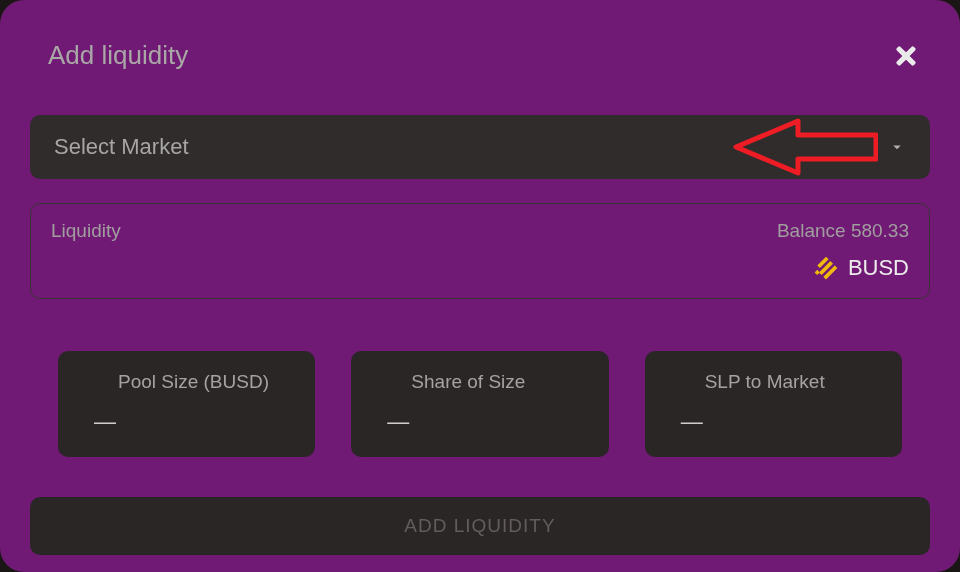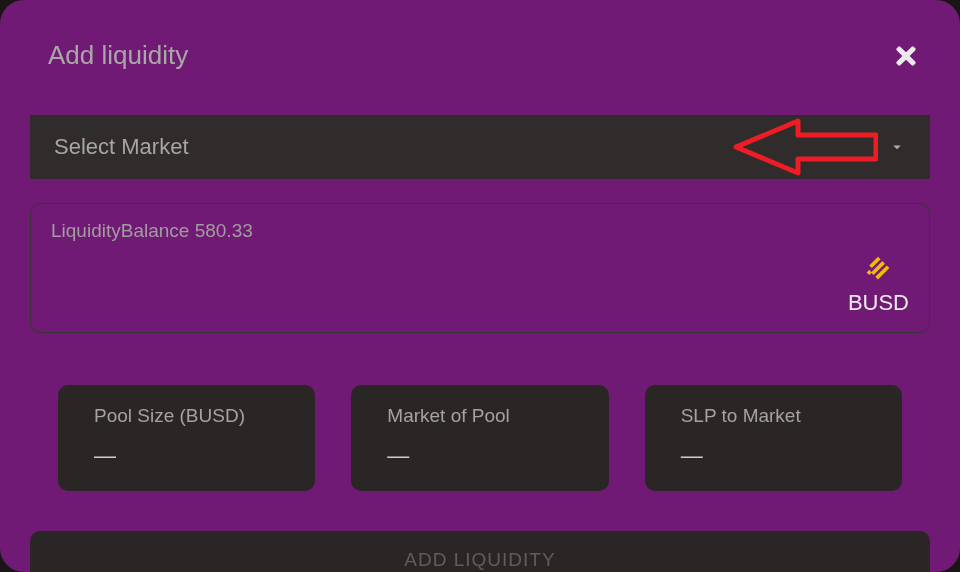--- a/index.html
+++ b/index.html
@@ -31,21 +31,21 @@
   .close {
     width: 28px; height: 28px;
     cursor: pointer;
     fill: #eaeaea;
   }
   .body {
     padding: 0 30px 0 30px;
   }
   .select-market {
     background: #312c2c;
-    border-radius: 0;
+    border-radius: 10px;
     height: 64px;
     display: flex;
     align-items: center;
     justify-content: space-between;
     padding: 0 24px;
     cursor: pointer;
     margin-top: 24px;
     position: relative;
   }
   .select-market .label {
@@ -68,20 +68,21 @@
     border: 1px solid #3a3535;
     border-radius: 10px;
     padding: 16px 20px 16px 20px;
     min-height: 96px;
     display: flex;
     flex-direction: column;
     gap: 12px;
   }
   .liq-row1 {
     display: flex;
+    justify-content: space-between;
     font-size: 19px;
     color: #a19e9e;
   }
   .liq-row2 {
     display: flex;
     justify-content: flex-end;
     align-items: center;
     gap: 12px;
   }
   .max-btn {
@@ -91,21 +92,20 @@
     letter-spacing: 1px;
     padding: 8px 14px;
     border-radius: 6px;
     border: none;
     cursor: pointer;
   }
   .token {
     display: flex;
     align-items: center;
     gap: 8px;
-    flex-direction: column;
   }
   .token-label {
     font-size: 22px;
     color: #ececec;
     font-weight: 400;
   }
   .busd-icon {
     width: 28px; height: 28px;
   }
   .stats {
@@ -116,20 +116,21 @@
   }
   .stat {
     flex: 1;
     background: #2b2626;
     border-radius: 10px;
     padding: 20px 36px 22px 36px;
   }
   .stat-label {
     font-size: 19px;
     color: #a5a2a2;
+    margin-left: 24px;
   }
   .stat-value {
     margin-top: 16px;
     font-size: 22px;
     color: #cfcccc;
     letter-spacing: 1px;
   }
   .submit {
     margin-top: 40px;
     width: 100%;
@@ -188,21 +189,21 @@
         </div>
       </div>
     </div>
 
     <div class="stats">
       <div class="stat">
         <div class="stat-label">Pool Size (BUSD)</div>
         <div class="stat-value">—</div>
       </div>
       <div class="stat">
-        <div class="stat-label">Market of Pool</div>
+        <div class="stat-label">Share of Size</div>
         <div class="stat-value">—</div>
       </div>
       <div class="stat">
         <div class="stat-label">SLP to Market</div>
         <div class="stat-value">—</div>
       </div>
     </div>
 
     <button class="submit">ADD LIQUIDITY</button>
 

